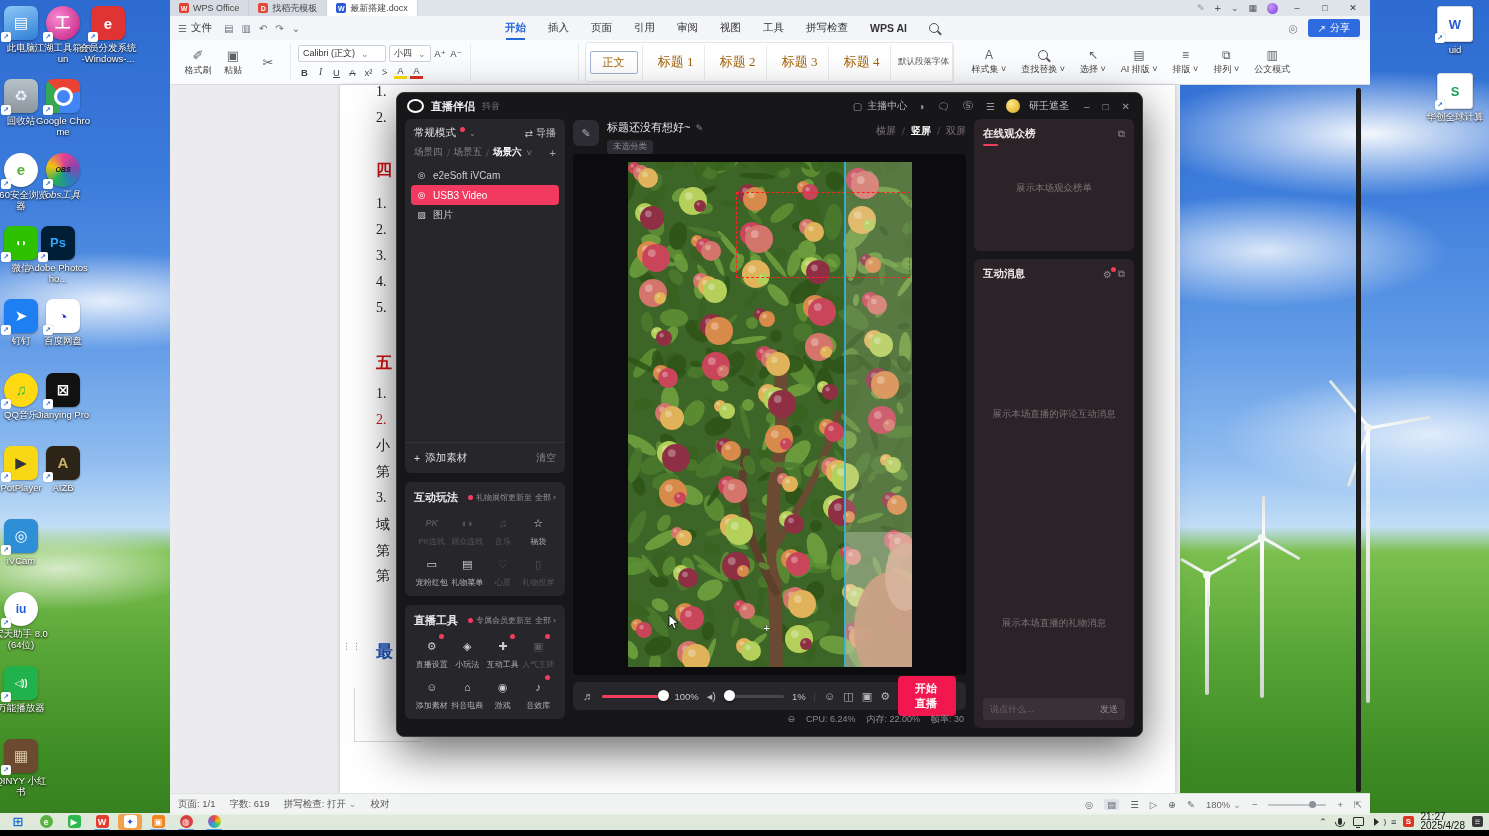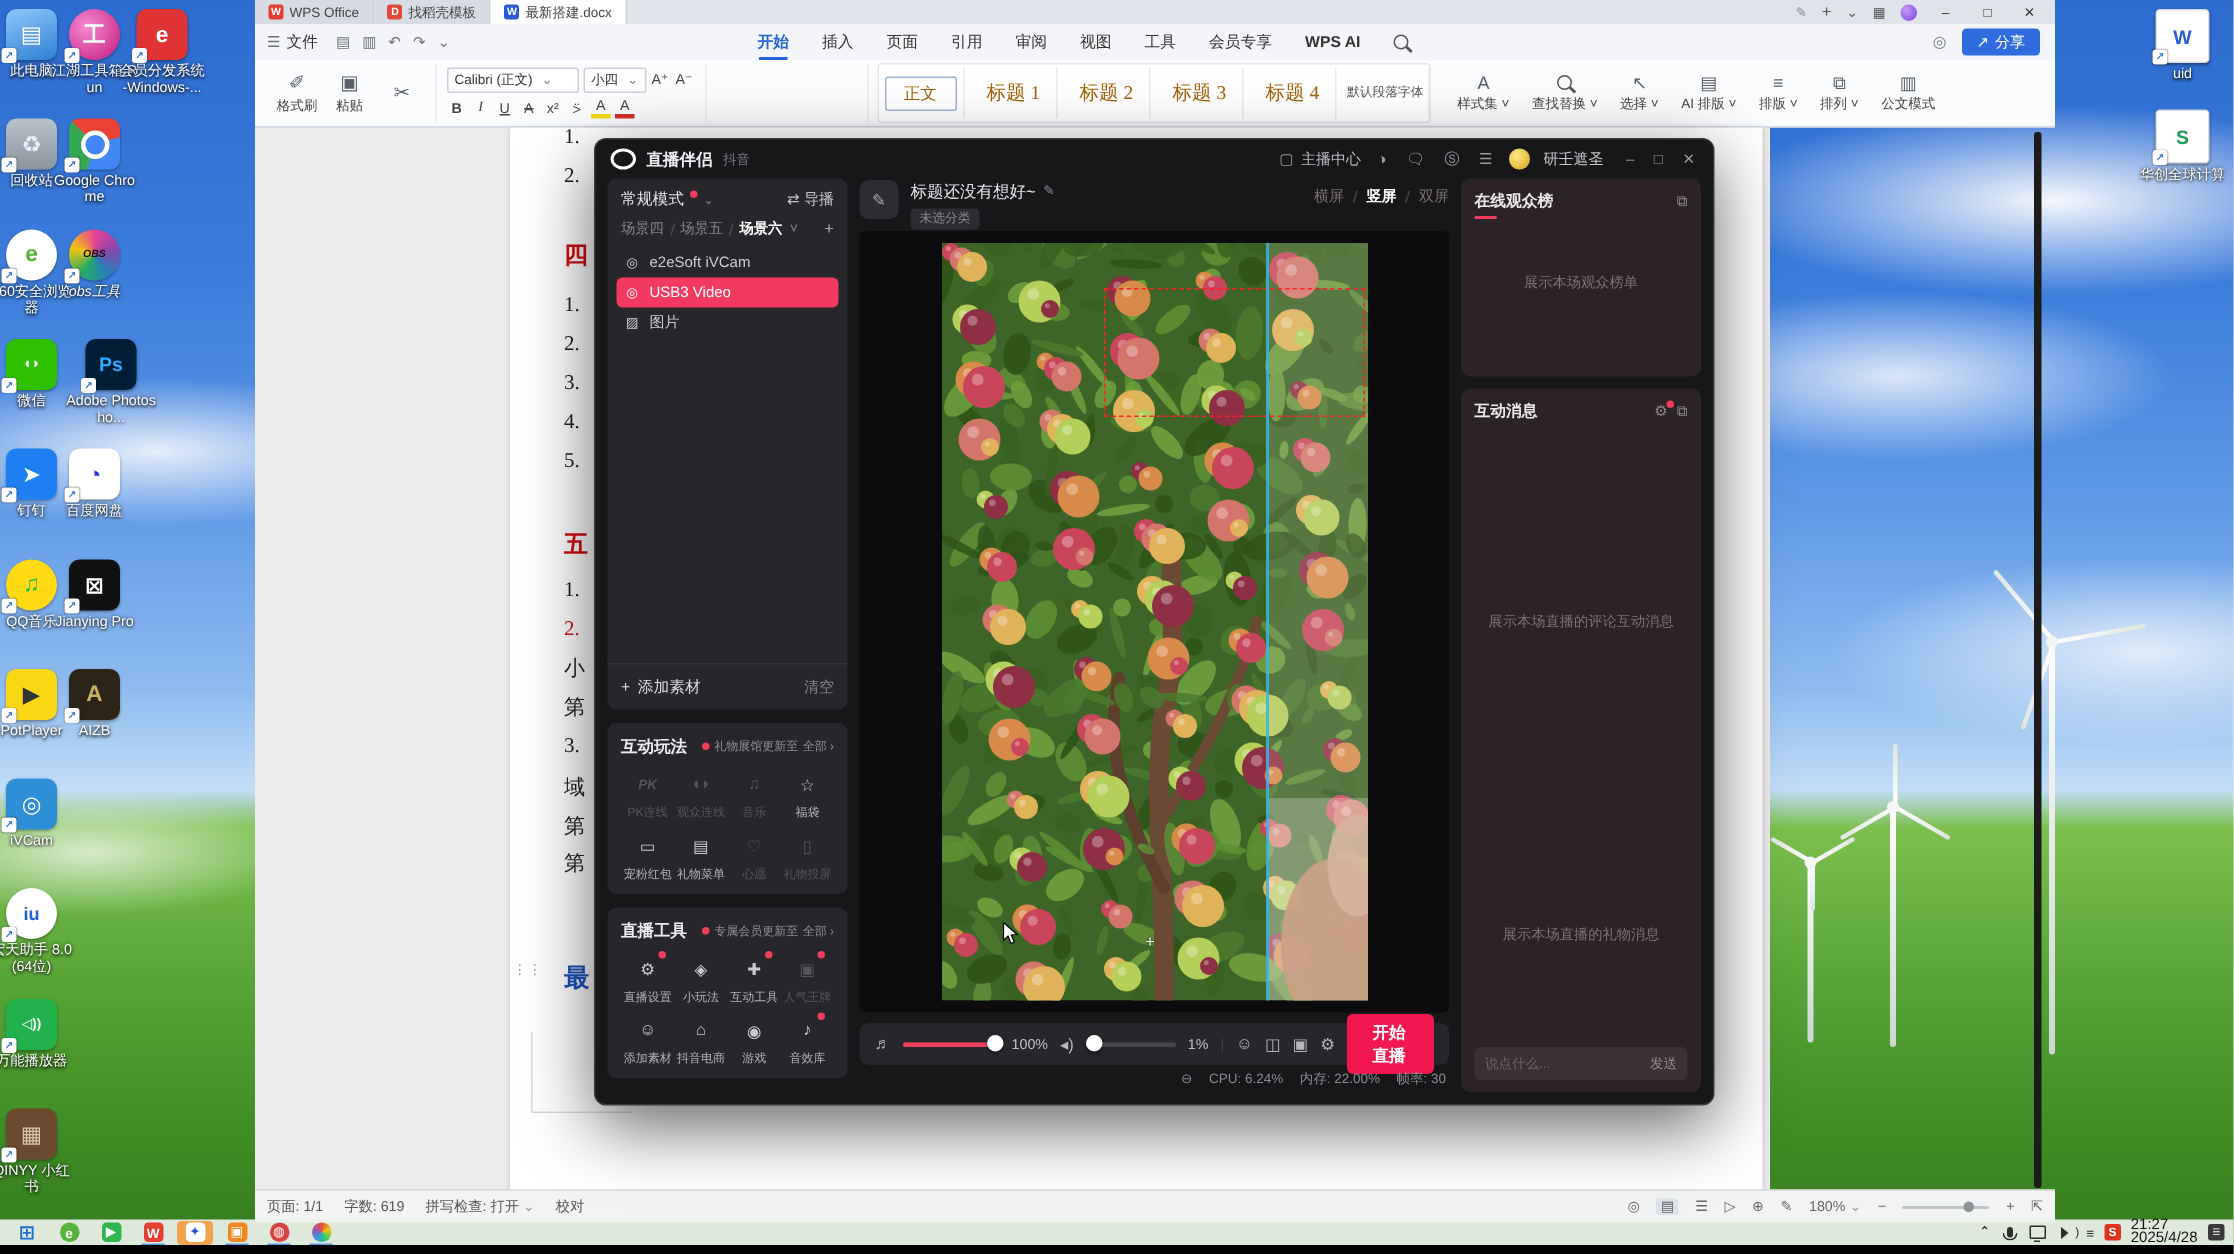--- a/index.html
+++ b/index.html
@@ -221,21 +221,21 @@
       <div class="lbl">360安全浏览器</div>
     </div>
     <div class="dicon" style="left: 33px; top: 152.6px; font-style: italic;">
       <div class="ibox " style="background: conic-gradient(rgb(232, 67, 147), rgb(142, 68, 173), rgb(41, 128, 185), rgb(39, 174, 96), rgb(241, 196, 15), rgb(232, 67, 147)); color: rgb(17, 17, 17); border-radius: 50%; font-size: 7px;">OBS<span class="sc">↗</span></div>
       <div class="lbl">obs工具</div>
     </div>
     <div class="dicon" style="left: -9px; top: 225.9px;">
       <div class="ibox " style="background: rgb(45, 193, 0); color: rgb(255, 255, 255); font-size: 10px;">◖◗<span class="sc">↗</span></div>
       <div class="lbl">微信</div>
     </div>
-    <div class="dicon" style="left: 44px; top: 225.9px;">
+    <div class="dicon" style="left: 28px; top: 225.9px;">
       <div class="ibox " style="background: rgb(0, 30, 54); color: rgb(49, 168, 255); font-size: 13px;">Ps<span class="sc">↗</span></div>
       <div class="lbl">Adobe Photosho...</div>
     </div>
     <div class="dicon" style="left: -9px; top: 299.2px;">
       <div class="ibox " style="background: rgb(30, 127, 242); color: rgb(255, 255, 255); font-size: 15px;">➤<span class="sc">↗</span></div>
       <div class="lbl">钉钉</div>
     </div>
     <div class="dicon" style="left: 33px; top: 299.2px;">
       <div class="ibox " style="background: rgb(255, 255, 255); color: rgb(41, 50, 225); font-size: 15px;">◔<span class="sc">↗</span></div>
       <div class="lbl">百度网盘</div>
@@ -311,21 +311,21 @@
     <span class="mini-ic">↷</span>
     <span class="mini-ic">⌄</span>
     <div id="wps-menu-tabs" style="display:flex;margin-left:190px;height:100%;">
         <div class="menu-tab active">开始</div>
         <div class="menu-tab">插入</div>
         <div class="menu-tab">页面</div>
         <div class="menu-tab">引用</div>
         <div class="menu-tab">审阅</div>
         <div class="menu-tab">视图</div>
         <div class="menu-tab">工具</div>
-        <div class="menu-tab">会员专享</div>
+        <div class="menu-tab">拼写检查</div>
         <div class="menu-tab" style="font-weight: bold;">WPS AI</div>
         <div class="menu-tab">
           <span class="mag"></span>
         </div>
       </div>
     <div style="margin-left:auto;display:flex;align-items:center;gap:10px;padding-right:10px;">
       <span style="color:#7a8088;">◎</span>
       <span id="share-btn">
           <span>↗</span>
           <span>分享</span>

